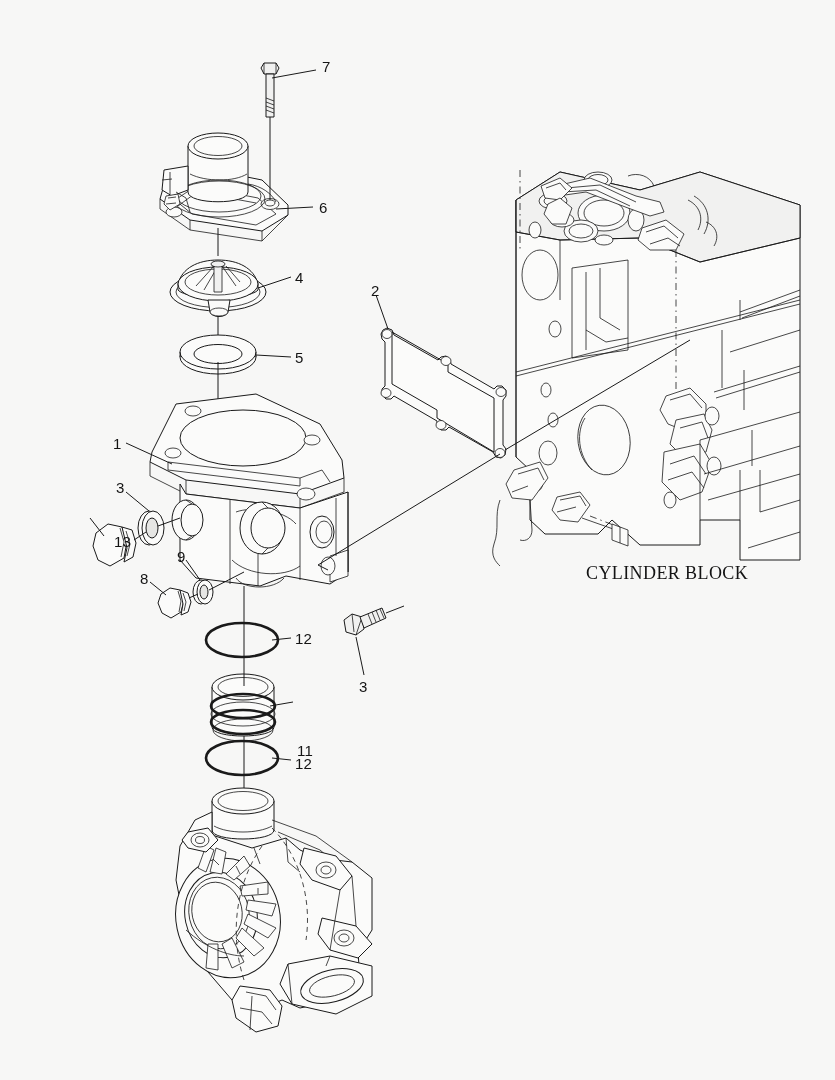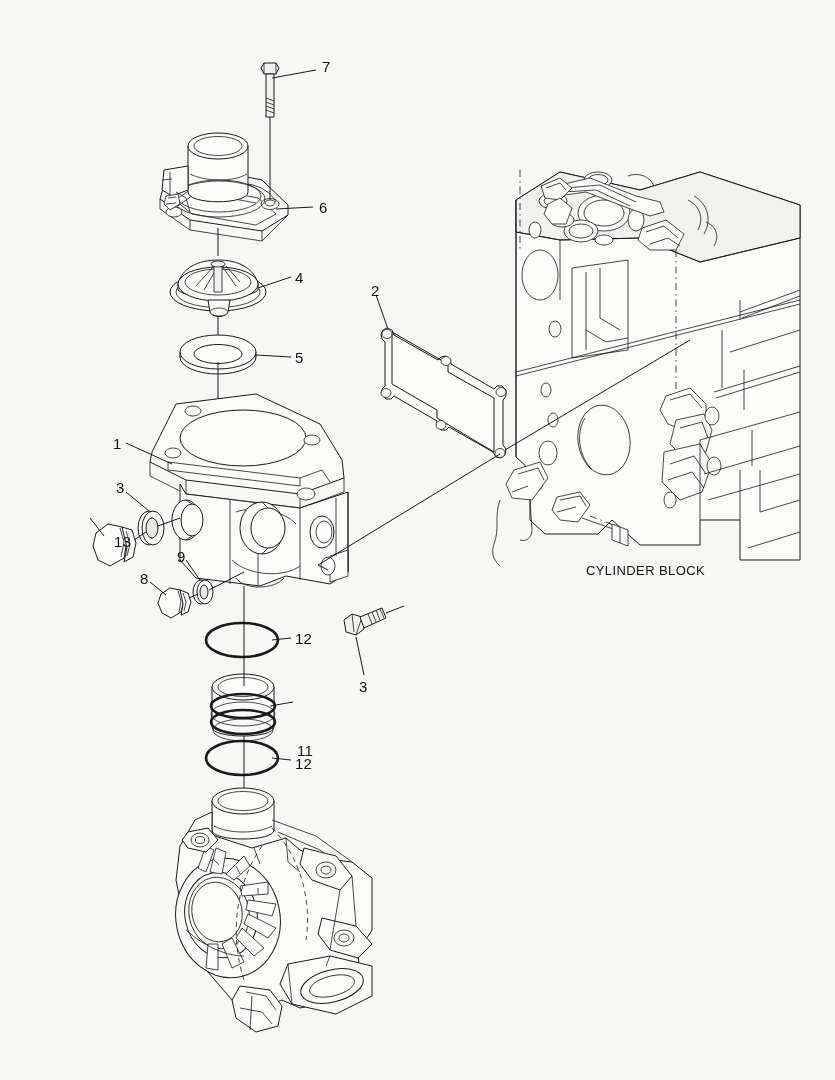--- a/index.html
+++ b/index.html
@@ -29,22 +29,22 @@
     position: absolute;
     font-family: "Liberation Sans", sans-serif;
     font-size: 15px;
     color: #141414;
     letter-spacing: 0.2px;
     white-space: nowrap;
     line-height: 1;
   }
   .block-caption {
     position: absolute;
-    font-family: Liberation Sans, sans-serif;
-    font-size: 13px;
+    font-family: Liberation Serif, serif;
+    font-size: 18px;
     color: #141414;
     letter-spacing: 0.4px;
     white-space: nowrap;
     line-height: 1;
   }
   svg { display: block; }
   .ln { fill: none; stroke: #1a1a1a; }
   .thin { stroke-width: 1; }
   .hair { stroke-width: 0.8; }
   .thick { stroke-width: 2.6; }

